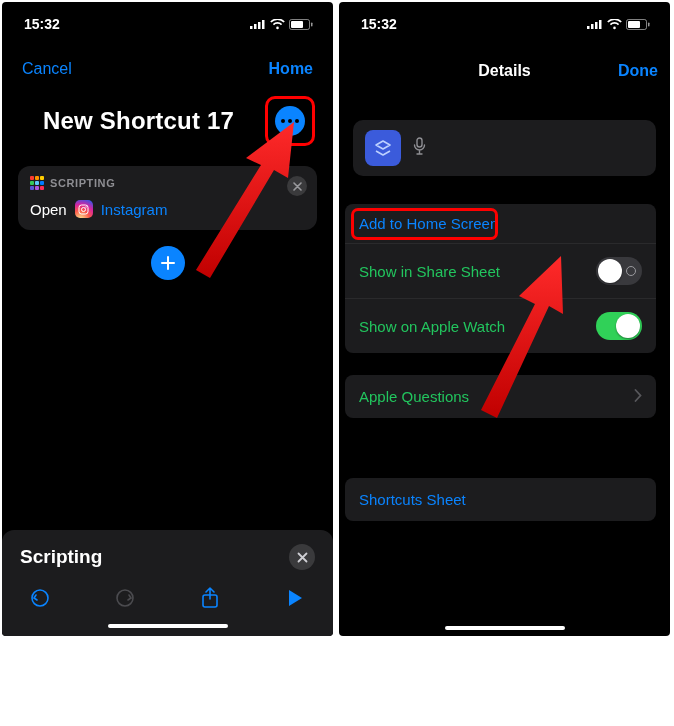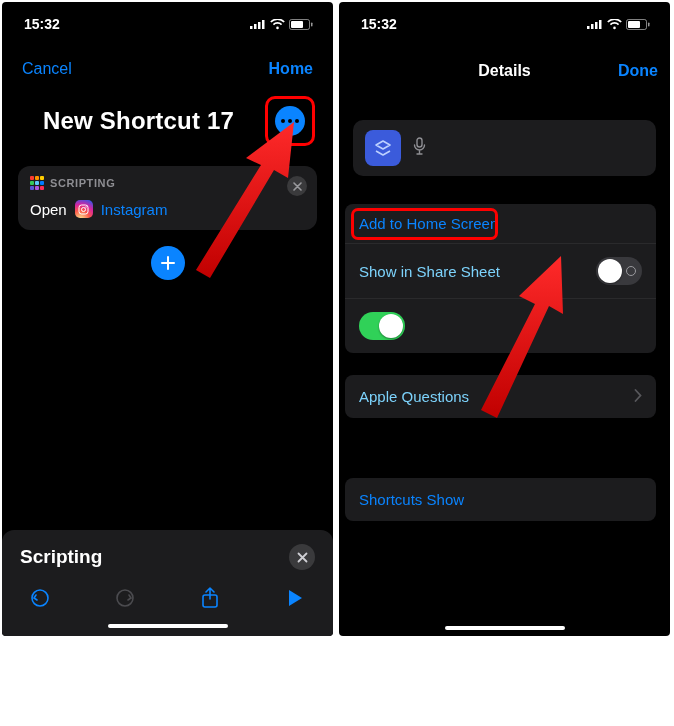--- a/index.html
+++ b/index.html
@@ -176,21 +176,21 @@
   }
   .row{
     padding:13px 14px;font-size:15px;
     display:flex;align-items:center;justify-content:space-between;
     border-bottom:1px solid #2a2a2c;
     position:relative;
   }
   .row:last-child{border-bottom:none;}
   .row.tight{padding:11px 14px;}
   .row .blue{color:#0a84ff;}
-  .row .label{color:#7dd3fc;}
+  .row .label{color:#22c55e;}
   .chev{color:#57575b;}
 
   .toggle{width:46px;height:28px;border-radius:14px;position:relative;}
   .toggle .knob{position:absolute;width:24px;height:24px;border-radius:50%;background:#fff;top:2px;box-shadow:0 1px 2px rgba(0,0,0,.4);}
   .toggle.off{background:#39393d;}
   .toggle.off .knob{left:2px;}
   .toggle.off::after{content:"";position:absolute;right:6px;top:9px;width:8px;height:8px;border:1.5px solid #9a9a9e;border-radius:50%;}
   .toggle.on{background:#30d158;}
   .toggle.on .knob{right:2px;}
 
@@ -371,40 +371,41 @@
       <span class="blue">Add to Home Screen</span>
       <div class="red-box addhome"></div>
     </div>
     <div class="row">
       <span class="label">Show in Share Sheet</span>
       <div class="toggle off">
           <div class="knob"></div>
         </div>
     </div>
     <div class="row">
+      <span class="label">Show on Apple Watch</span>
       <div class="toggle on">
           <div class="knob"></div>
         </div>
     </div>
   </div>
 
   <div class="section" style="margin-top:22px">
     <div class="row">
       <span class="label">Apple Questions</span>
       <span class="chev">
         <svg width="8" height="13" viewBox="0 0 8 13">
             <path d="M1.5 1l5 5.5-5 5.5" fill="none" stroke="#57575b" stroke-width="1.8" stroke-linecap="round"></path>
           </svg>
       </span>
     </div>
   </div>
 
   <div class="section" style="margin-top:60px">
     <div class="row">
-      <span class="blue">Shortcuts Show</span>
+      <span class="blue">Shortcuts Sheet</span>
     </div>
   </div>
 
   <svg class="arrow" style="left:118px;top:250px" width="130" height="170" viewBox="0 0 130 170">
     <defs>
         <linearGradient id="rb" x1="0" y1="1" x2="0" y2="0">
           <stop offset="0" stop-color="#c00000"></stop>
           <stop offset="1" stop-color="#ff2a2a"></stop>
         </linearGradient>
       </defs>

